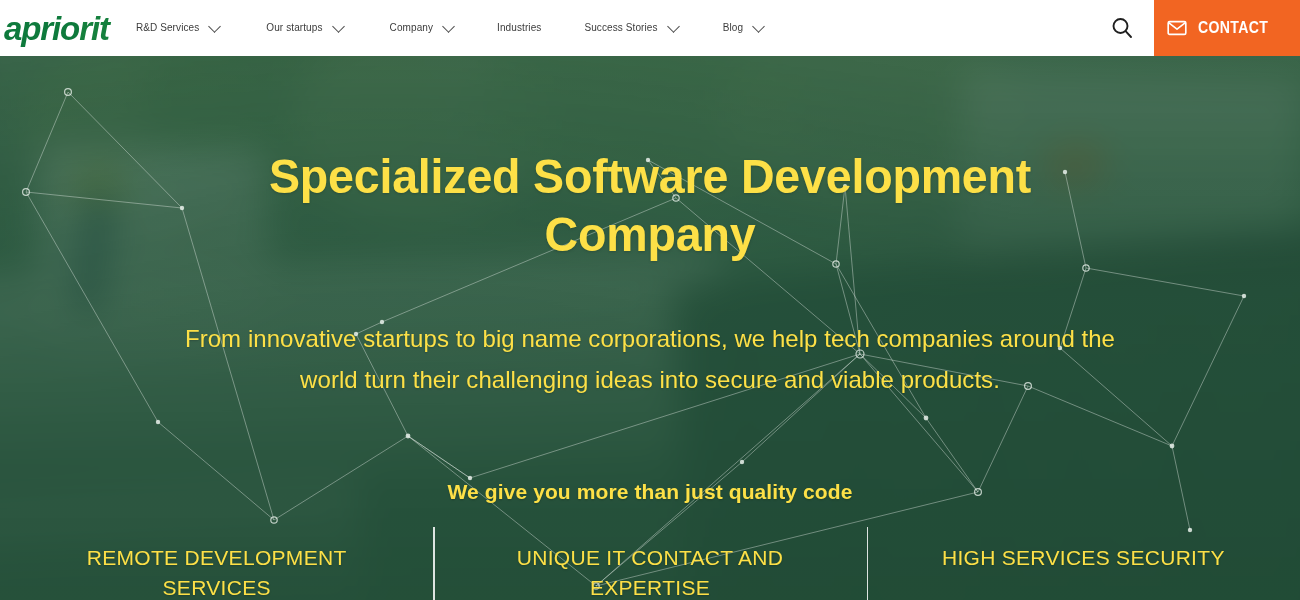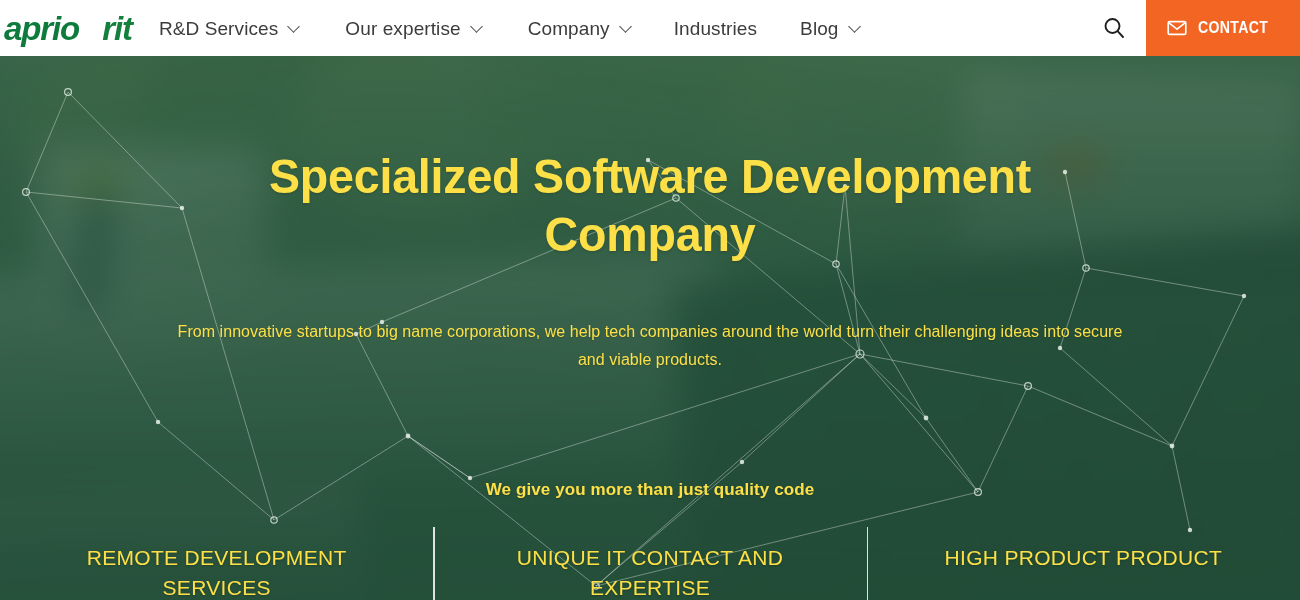--- a/index.html
+++ b/index.html
@@ -36,39 +36,38 @@
     display: flex;
     align-items: center;
     height: 100%;
     padding-left: 4px;
     font-style: italic;
     font-weight: bold;
     font-size: 33px;
     letter-spacing: -1.1px;
     line-height: 1;
     user-select: none;
-    gap: 23px;
   }
   .logo-green  { color: #0e7a3c; }
   .logo-orange { color: #15803d; }
 
   #nav {
     display: flex;
     align-items: center;
     height: 100%;
     margin-left: 27px;
     flex: 1;
   }
 
   .nav-item {
     display: flex;
     align-items: center;
     height: 100%;
     color: #3c3c3c;
-    font-size: 19px;
+    font-size: 10px;
     letter-spacing: .1px;
     white-space: nowrap;
     cursor: pointer;
   }
   .nav-label { line-height: 1; }
   .chev {
     display: inline-block;
     width: 9px; height: 9px;
     margin-left: 11px;
     margin-top: -4px;
@@ -86,21 +85,21 @@
     margin-left: auto;
     margin-right: 4px;
     cursor: pointer;
   }
 
   #contact-btn {
     display: flex;
     align-items: center;
     gap: 10px;
     height: 100%;
-    padding: 0 22px 0 20px;
+    padding: 0 22px 0 12px;
     background: #f26522;
     color: #ffffff;
     cursor: pointer;
   }
   #contact-label {
     font-size: 16px;
     font-weight: bold;
     letter-spacing: .4px;
     transform: scaleX(.88);
     transform-origin: left center;
@@ -270,30 +269,30 @@
     transform: scaleX(.95);
     padding: 0 160px;
     text-shadow: 0 1px 3px rgba(0,0,0,.18);
   }
 
   #hero-sub {
     position: absolute;
     top: 262px; left: 50%;
     transform: translateX(-50%);
     width: 960px;
-    font-size: 16px;
+    font-size: 24px;
     line-height: 1.72;
     letter-spacing: .05px;
     text-shadow: 0 1px 2px rgba(0,0,0,.2);
   }
 
   #hero-tagline {
     position: absolute;
     top: 424px; left: 0; right: 0;
-    font-size: 17px;
+    font-size: 21px;
     font-weight: bold;
     letter-spacing: .1px;
     text-shadow: 0 1px 2px rgba(0,0,0,.2);
   }
 
   #features {
     position: absolute;
     top: 487px; left: 0;
     width: 1300px;
     display: flex;
@@ -332,33 +331,37 @@
     </a>
 
     <nav id="nav">
 
       <div class="nav-item" style="margin-right:47px">
         <span class="nav-label">R&amp;D Services</span>
         <span class="chev"></span>
       </div>
 
       <div class="nav-item" style="margin-right:47px">
-        <span class="nav-label">Our expertise</span>
+        <span class="nav-label">Our startups</span>
         <span class="chev"></span>
       </div>
 
       <div class="nav-item" style="margin-right:44px">
         <span class="nav-label">Company</span>
         <span class="chev"></span>
       </div>
 
       <div class="nav-item" style="margin-right:43px">
         <span class="nav-label">Industries</span>
       </div>
 
+      <div class="nav-item" style="margin-right:45px">
+        <span class="nav-label">Success Stories</span>
+        <span class="chev"></span>
+      </div>
 
       <div class="nav-item">
         <span class="nav-label">Blog</span>
         <span class="chev"></span>
       </div>
 
       <div id="search-btn">
         <svg width="24" height="24" viewBox="0 0 24 24" fill="none">
           <circle cx="10.5" cy="10" r="7" stroke="#1f1f1f" stroke-width="1.9"></circle>
           <line x1="15.6" y1="15.2" x2="21" y2="21" stroke="#1f1f1f" stroke-width="1.9" stroke-linecap="round"></line>
@@ -480,18 +483,18 @@
       <p id="hero-tagline">We give you more than just quality code</p>
 
       <div id="features">
         <div class="feature">
           <span>REMOTE DEVELOPMENT SERVICES</span>
         </div>
         <div class="feature">
           <span>UNIQUE IT CONTACT AND EXPERTISE</span>
         </div>
         <div class="feature">
-          <span>HIGH PRODUCT PRODUCT</span>
+          <span>HIGH SERVICES SECURITY</span>
         </div>
       </div>
     </div>
   </section>
 </div>
 
 </body></html>

